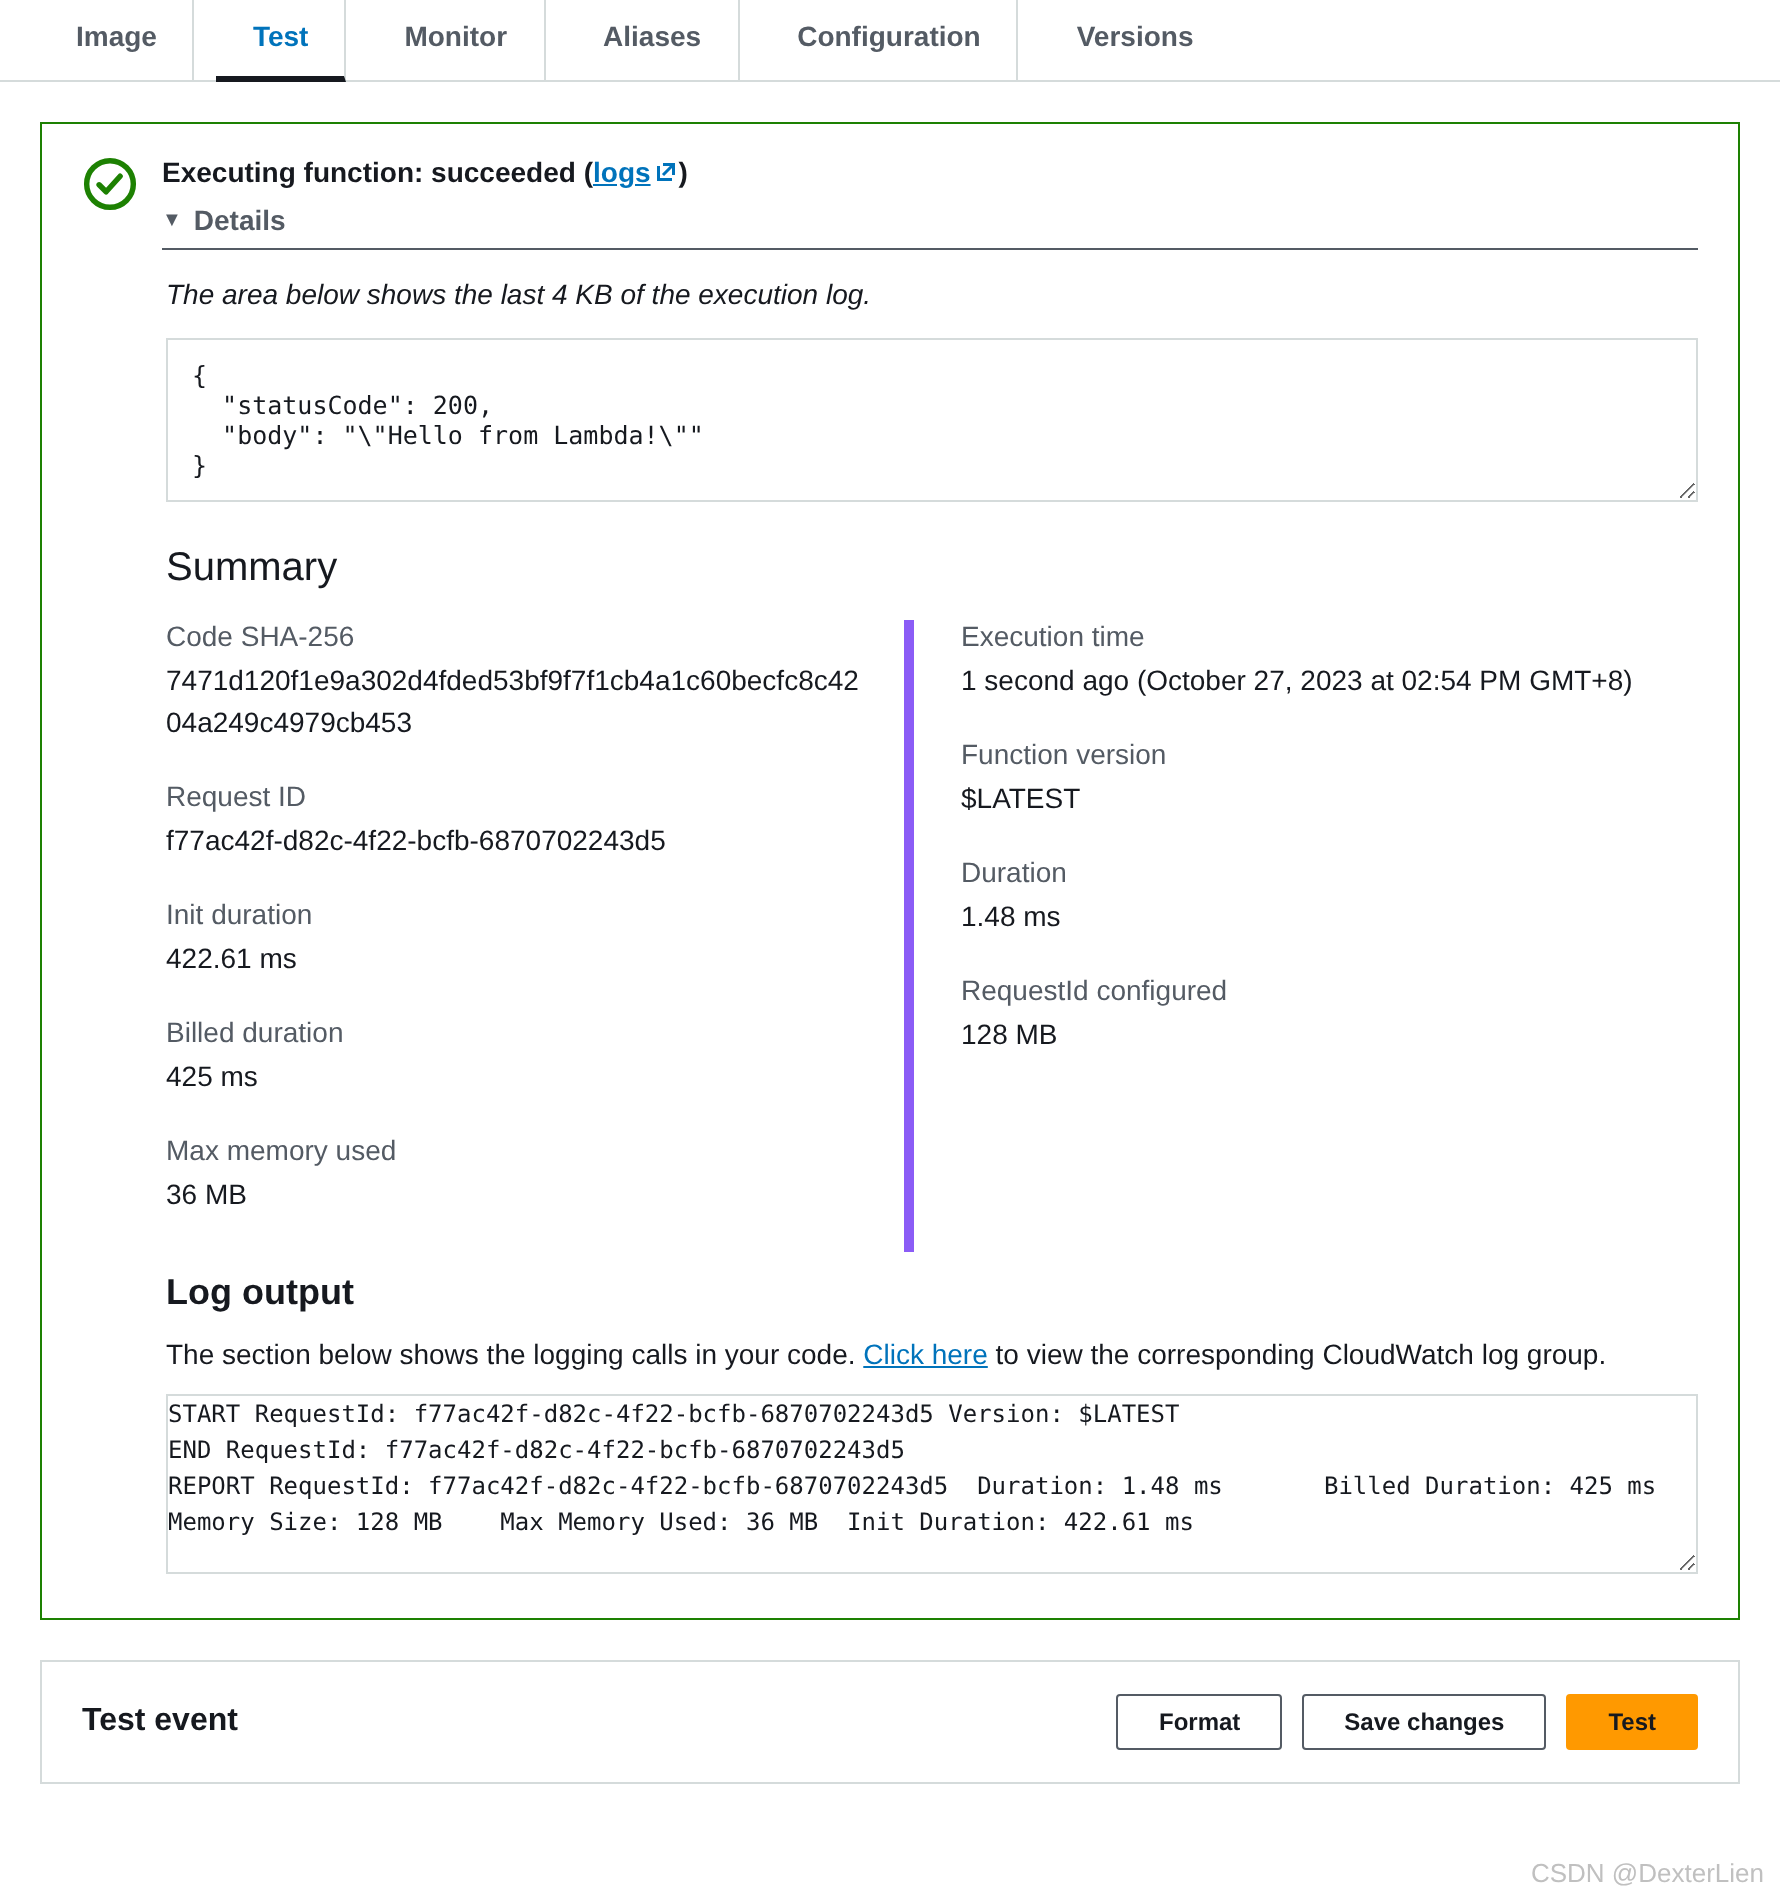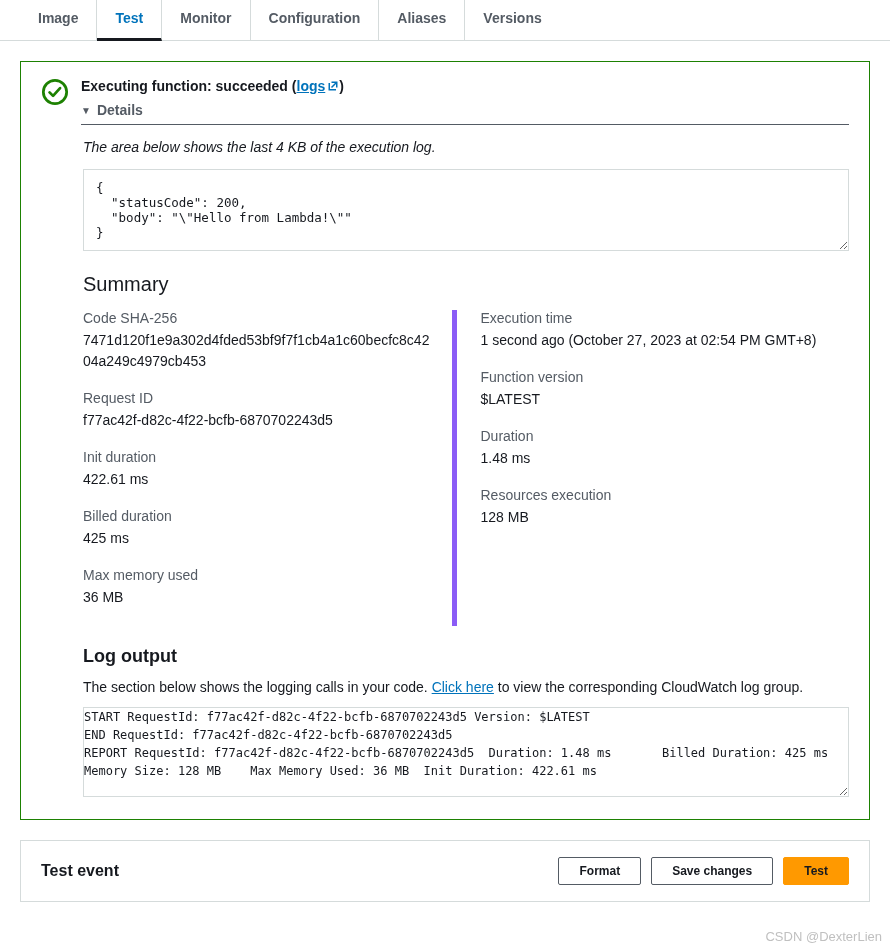--- a/index.html
+++ b/index.html
@@ -8,21 +8,21 @@
     font-family: "Amazon Ember", "Helvetica Neue", Arial, sans-serif;
     font-size: 14px;
     color: #16191f;
     background: #fff;
     width: 890px;
   }
   .tabs {
     display: flex;
     border-bottom: 1px solid #d5dbdb;
     padding: 0 20px;
-    gap: 0;
+    gap: 11px;
   }
   .tab {
     padding: 10px 18px 12px 18px;
     font-weight: 700;
     color: #545b64;
     cursor: pointer;
     border-right: 1px solid #d5dbdb;
     position: relative;
   }
   .tab:last-child { border-right: none; }
@@ -95,21 +95,21 @@
   .summary-item { margin-bottom: 18px; }
   .summary-item .label { color: #545b64; margin-bottom: 4px; }
   .summary-item .value {
     color: #16191f;
     word-break: break-all;
     line-height: 1.5;
   }
   h3.log-h {
     font-size: 18px;
     font-weight: 700;
-    margin: 20px 0 12px 0;
+    margin: 10px 0 12px 0;
   }
   .log-desc { margin-bottom: 12px; }
   .log-desc a { color: #0073bb; text-decoration: underline; }
   .log-pre {
     border: 1px solid #d5dbdb;
     font-family: Monaco, Consolas, monospace;
     font-size: 12px;
     white-space: pre-wrap;
     resize: both;
     overflow: auto;
@@ -159,22 +159,22 @@
     margin-left: 2px;
   }
 </style>
 </head>
 <body>
 
 <div class="tabs" id="tab-bar">
     <div class="tab">Image</div>
     <div class="tab active">Test</div>
     <div class="tab">Monitor</div>
+    <div class="tab">Aliases</div>
     <div class="tab">Configuration</div>
-    <div class="tab">Aliases</div>
     <div class="tab">Versions</div>
   </div>
 
 <div class="result-box">
   <div class="status-row">
     <svg class="check-circle" viewBox="0 0 36 36">
       <circle cx="18" cy="18" r="15" fill="none" stroke="#1d8102" stroke-width="3.5"></circle>
       <path d="M11 18.5 l4.5 4.5 l9 -10" fill="none" stroke="#1d8102" stroke-width="3.5" stroke-linecap="round" stroke-linejoin="round"></path>
     </svg>
     <div class="status-content">
@@ -227,21 +227,21 @@
               </div>
               <div class="summary-item">
                 <div class="label">Function version</div>
                 <div class="value">$LATEST</div>
               </div>
               <div class="summary-item">
                 <div class="label">Duration</div>
                 <div class="value">1.48 ms</div>
               </div>
               <div class="summary-item">
-                <div class="label">Resources execution</div>
+                <div class="label">RequestId configured</div>
                 <div class="value">128 MB</div>
               </div>
             </div>
         </div>
 
         <h3 class="log-h">Log output</h3>
         <div class="log-desc">
           <span>The section below shows the logging calls in your code. </span><a href="#">Click here</a><span> to view the corresponding CloudWatch log group.</span>
         </div>
         <pre class="log-pre">START RequestId: f77ac42f-d82c-4f22-bcfb-6870702243d5 Version: $LATEST

